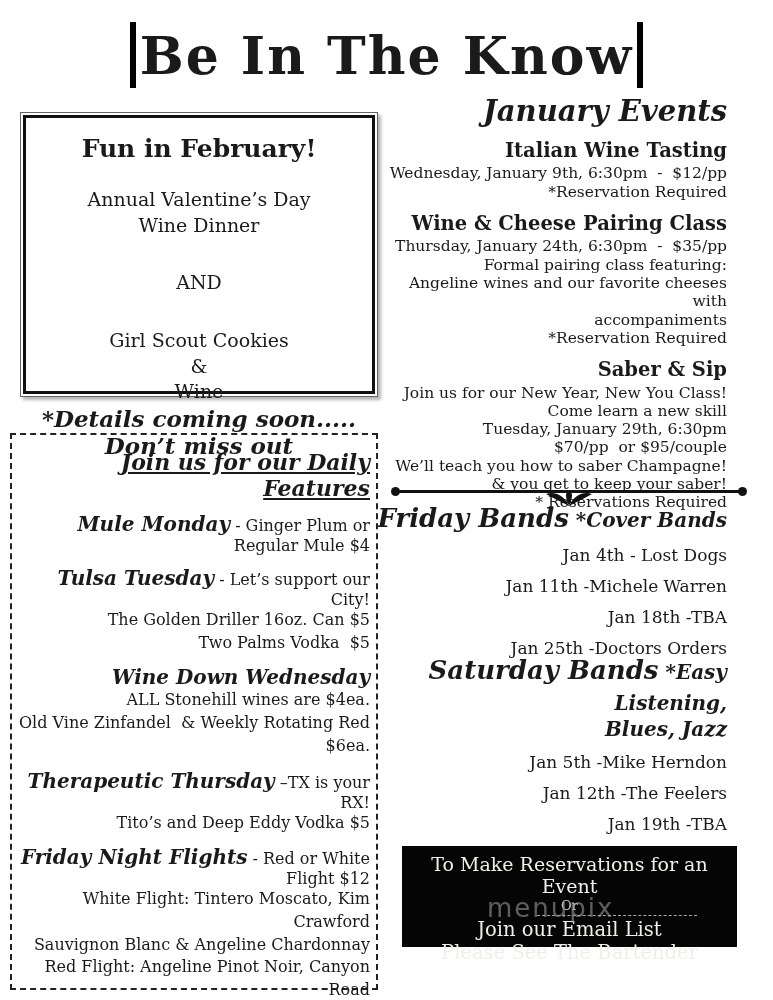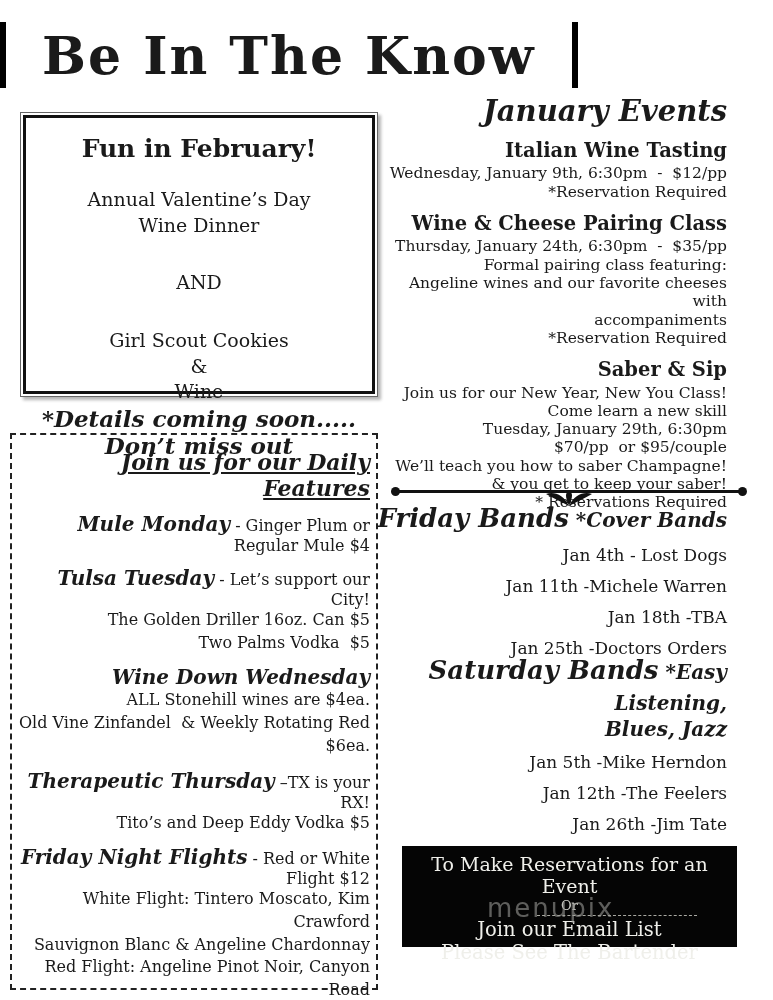--- a/index.html
+++ b/index.html
@@ -1,21 +1,21 @@
 <!DOCTYPE html>
 <html><head>
 <meta charset="utf-8">
 <style>
   html,body{margin:0;padding:0;background:#fff;}
   .page{position:relative;width:773px;height:1000px;background:#fff;overflow:hidden;
         font-family:"DejaVu Serif", serif;color:#1a1a1a;}
 
   
   .title-row{position:absolute;top:22px;left:0;width:100%;
-             display:flex;align-items:center;gap:36px;}
+             display:flex;justify-content:center;align-items:center;gap:4px;}
   .title-bar{width:6px;height:66px;background:#000;}
   .title-text{font-size:52px;font-weight:bold;letter-spacing:2px;white-space:nowrap;}
 
   
   .feb-box{position:absolute;left:20px;top:112px;width:358px;height:285px;
            border:1px solid #666;padding:2px;box-sizing:border-box;
            box-shadow:3px 3px 3px #b5b5b5;background:#fff;}
   .feb-inner{border:3px solid #111;width:100%;height:100%;box-sizing:border-box;
              text-align:center;}
   .feb-heading{font-size:25px;font-weight:bold;margin-top:16px;}
@@ -191,20 +191,21 @@
     <div class="band-item">Jan 25th -Doctors Orders</div>
   </div>
 
   <div class="bands saturday-bands">
     <div class="band-heading">
       <span>Saturday Bands</span><span class="band-sub"> *Easy Listening,</span>
     </div>
     <div class="band-sub">Blues, Jazz</div>
     <div class="band-item">Jan 5th -Mike Herndon</div>
     <div class="band-item">Jan 12th -The Feelers</div>
+    <div class="band-item">Jan 19th -TBA</div>
     <div class="band-item">Jan 26th -Jim Tate</div>
   </div>
 
   <div class="res-box">
     <div class="res-line1">To Make Reservations for an Event</div>
     <div class="res-or">Or</div>
     <div class="res-dash"></div>
     <div class="res-line">Join our Email List</div>
     <div class="res-line">Please See The Bartender</div>
   </div>

